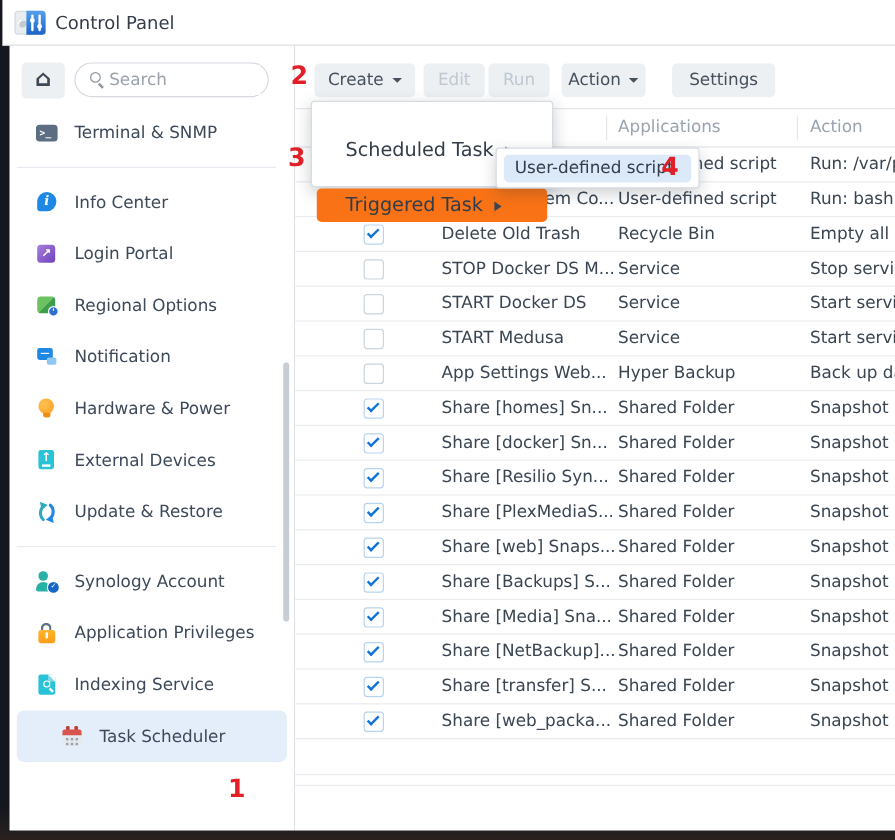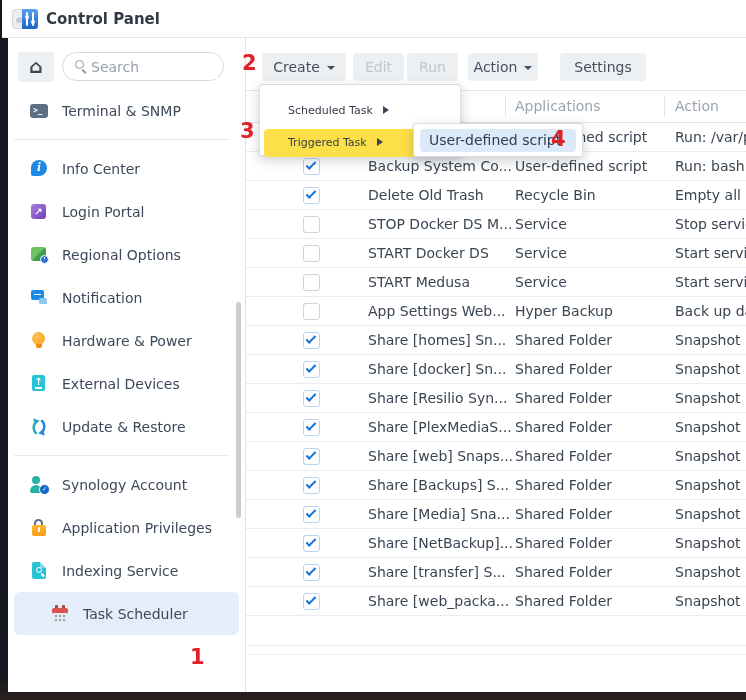--- a/index.html
+++ b/index.html
@@ -16,21 +16,21 @@
   .cp-base { position:absolute; left:0; top:1px; width:26px; height:20px; background:#e9ecf0;
              border:1px solid #d6dbe0; border-radius:3px; }
   .cp-knob { position:absolute; left:3px; top:8px; width:7px; height:7px; border-radius:50%;
              background:#c3cad2; box-shadow:inset 1px 1px 0 #fff; }
   .cp-blue { position:absolute; left:10px; top:1px; width:16px; height:20px; border-radius:0 3px 3px 0;
              background:linear-gradient(180deg,#56a0ec,#1c64c6); }
   .cp-sl { position:absolute; width:2px; height:14px; top:4px; background:#fff; border-radius:1px; }
   .cp-sl.s1 { left:14px; } .cp-sl.s2 { left:20px; }
   .cp-dot { position:absolute; width:4px; height:4px; border-radius:50%; background:#fff; }
   .cp-dot.d1 { left:13px; top:7px; } .cp-dot.d2 { left:19px; top:12px; }
-  .win-title { position:absolute; left:44px; top:10px; font-size:15px; font-weight:bold; color:#333b46; }
+  .win-title { position:absolute; left:44px; top:10px; font-size:15px; font-weight:normal; color:#333b46; }
 
   
   .win-body { position:absolute; left:8px; top:38px; width:738px; height:654px; background:#fff; overflow:hidden; }
   .v-divider { position:absolute; left:237px; top:0; bottom:0; width:1px; background:#dde1e6; }
 
   
   .sidebar { position:absolute; left:0; top:0; width:237px; height:100%; background:#fff; }
   .home-btn { position:absolute; left:10px; top:14px; width:36px; height:30px; background:#edf0f3;
               border-radius:4px; text-align:center; cursor:pointer; }
   .home-glyph { font-size:19px; line-height:28px; color:#3f4955; font-weight:bold; }
@@ -122,23 +122,23 @@
   .tick { display:none; position:absolute; left:2px; top:3px; width:10px; height:5px;
           border-left:2.6px solid #1173d6; border-bottom:2.6px solid #1173d6; transform:rotate(-45deg); }
   .trow.checked .tick { display:block; }
   .extra-line { position:absolute; left:0; right:0; height:1px; background:#eaecef; }
   .extra-line.l1 { top:554px; } .extra-line.l2 { top:563px; }
 
   
   .menu-panel { position:absolute; left:251px; top:46px; width:202px; height:72px; background:#fff;
                 border:1px solid #d7dce2; border-radius:3px; box-shadow:0 4px 12px rgba(25,35,50,.22);
                 padding-top:8px; z-index:40; }
-  .menu-item { position:relative; height:28px; line-height:28px; margin:4px 4px; padding-left:24px;
-               font-size:11px; color:#333c49; border-radius:4px; cursor:pointer; white-space:nowrap; }
-  .menu-item.highlighted { background:#fde047; }
+  .menu-item { position:relative; height:28px; line-height:28px; margin:18px 4px; padding-left:24px;
+               font-size:16px; color:#333c49; border-radius:4px; cursor:pointer; white-space:nowrap; }
+  .menu-item.highlighted { background:#f97316; }
   .sub-arrow { display:inline-block; width:0; height:0; border-top:4.5px solid transparent;
                border-bottom:4.5px solid transparent; border-left:6px solid #3b4553; margin-left:10px; }
   .submenu-panel { position:absolute; left:405px; top:85px; width:170px; height:34px; background:#fff;
                    border:1px solid #d7dce2; border-radius:3px; box-shadow:0 4px 12px rgba(25,35,50,.22);
                    padding:5px 6px; z-index:50; }
   .submenu-item { height:23px; line-height:23px; padding-left:9px; font-size:14px; color:#333c49;
                   border-radius:4px; cursor:pointer; white-space:nowrap; }
   .submenu-item.highlighted { background:#dce9f8; }
 
   .annot { position:absolute; font-size:21px; font-weight:bold; color:#e01f26; z-index:80; line-height:1; }

